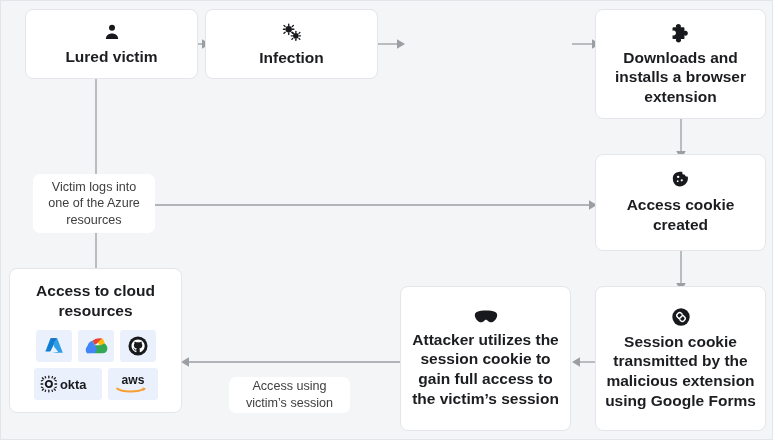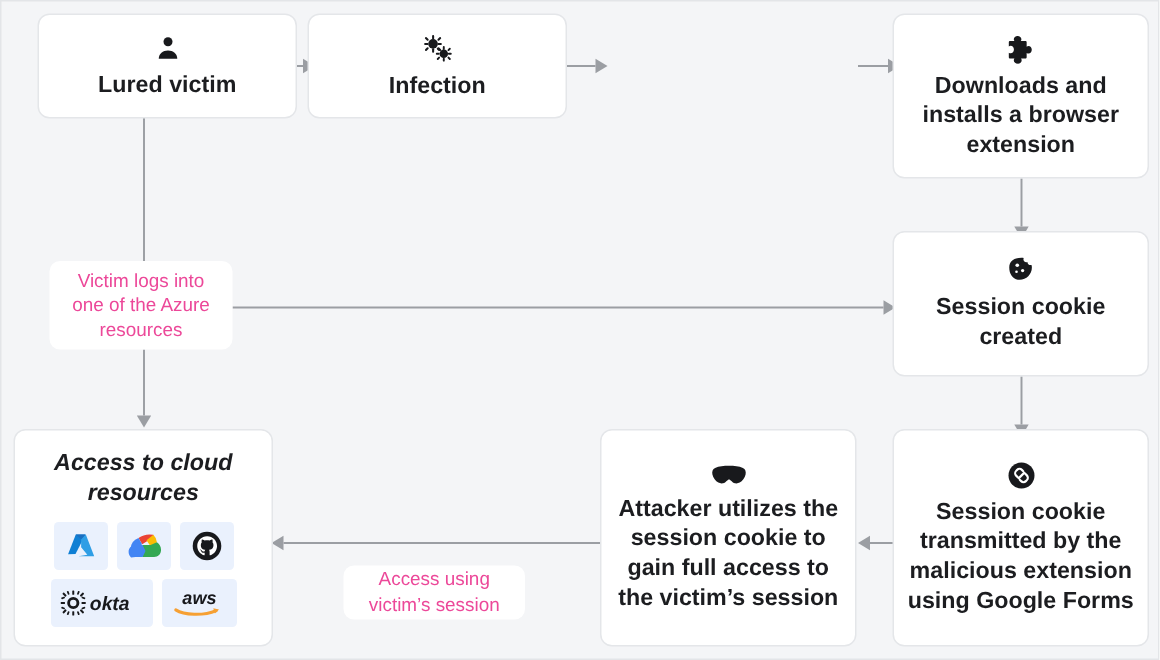--- a/index.html
+++ b/index.html
@@ -43,21 +43,21 @@
   }
   .node .icon {
     display: block;
     margin-bottom: 5px;
     line-height: 0;
   }
   .plainlabel {
     position: absolute;
     background: #ffffff;
     border-radius: 7px;
-    color: #ec4899;
+    color: #404040;
     font-size: 12.6px;
     font-weight: 400;
     line-height: 1.32;
     text-align: center;
     display: flex;
     align-items: center;
     justify-content: center;
     box-sizing: border-box;
     padding: 5px 7px;
     z-index: 4;
@@ -218,24 +218,24 @@
 
   <div class="node" style="left:594px; top:153px; width:171px; height:97px;">
     <span class="icon">
       <svg width="20" height="20" viewBox="0 0 24 24">
         <path d="M12 2.2c.6 0 1.2.1 1.8.2-.5.9-.3 2.1.5 2.8.7.6 1.7.7 2.5.3-.1 1 .5 2 1.5 2.4.6.2 1.2.2 1.7 0 .2.7.3 1.4.3 2.1 0 5.4-4.4 9.8-9.8 9.8S2.2 15.4 2.2 10 6.6 2.2 12 2.2z" fill="#18191c"></path>
         <circle cx="8.6" cy="8.2" r="1.45" fill="#ffffff"></circle>
         <circle cx="12.9" cy="12.4" r="1.3" fill="#ffffff"></circle>
         <circle cx="8" cy="13.4" r="1.05" fill="#ffffff"></circle>
       </svg>
     </span>
-    <span class="label">Session cookie created</span>
-  </div>
-
-  <div class="node" style="left:8px; top:285px; width:173px; height:145px;font-style:italic;">
+    <span class="label">Access cookie created</span>
+  </div>
+
+  <div class="node" style="left:8px; top:267px; width:173px; height:145px;">
     <span class="label">Access to cloud resources</span>
     <div class="logogrid">
 
       <span class="logotile">
         <svg width="22" height="22" viewBox="0 0 24 24">
           <path d="M8.2 3.6h7.1L8 17.9l-5.4.1z" fill="#0f7fd4"></path>
           <path d="M12.1 7.1 15.5 3.6 21.6 19.4H10.2l6.4-1.1-4.5-5.4z" fill="#2f9ee5"></path>
           <path d="M8.2 3.6h7.1l-3.2 3.5z" fill="#1b6fc0"></path>
         </svg>
       </span>

